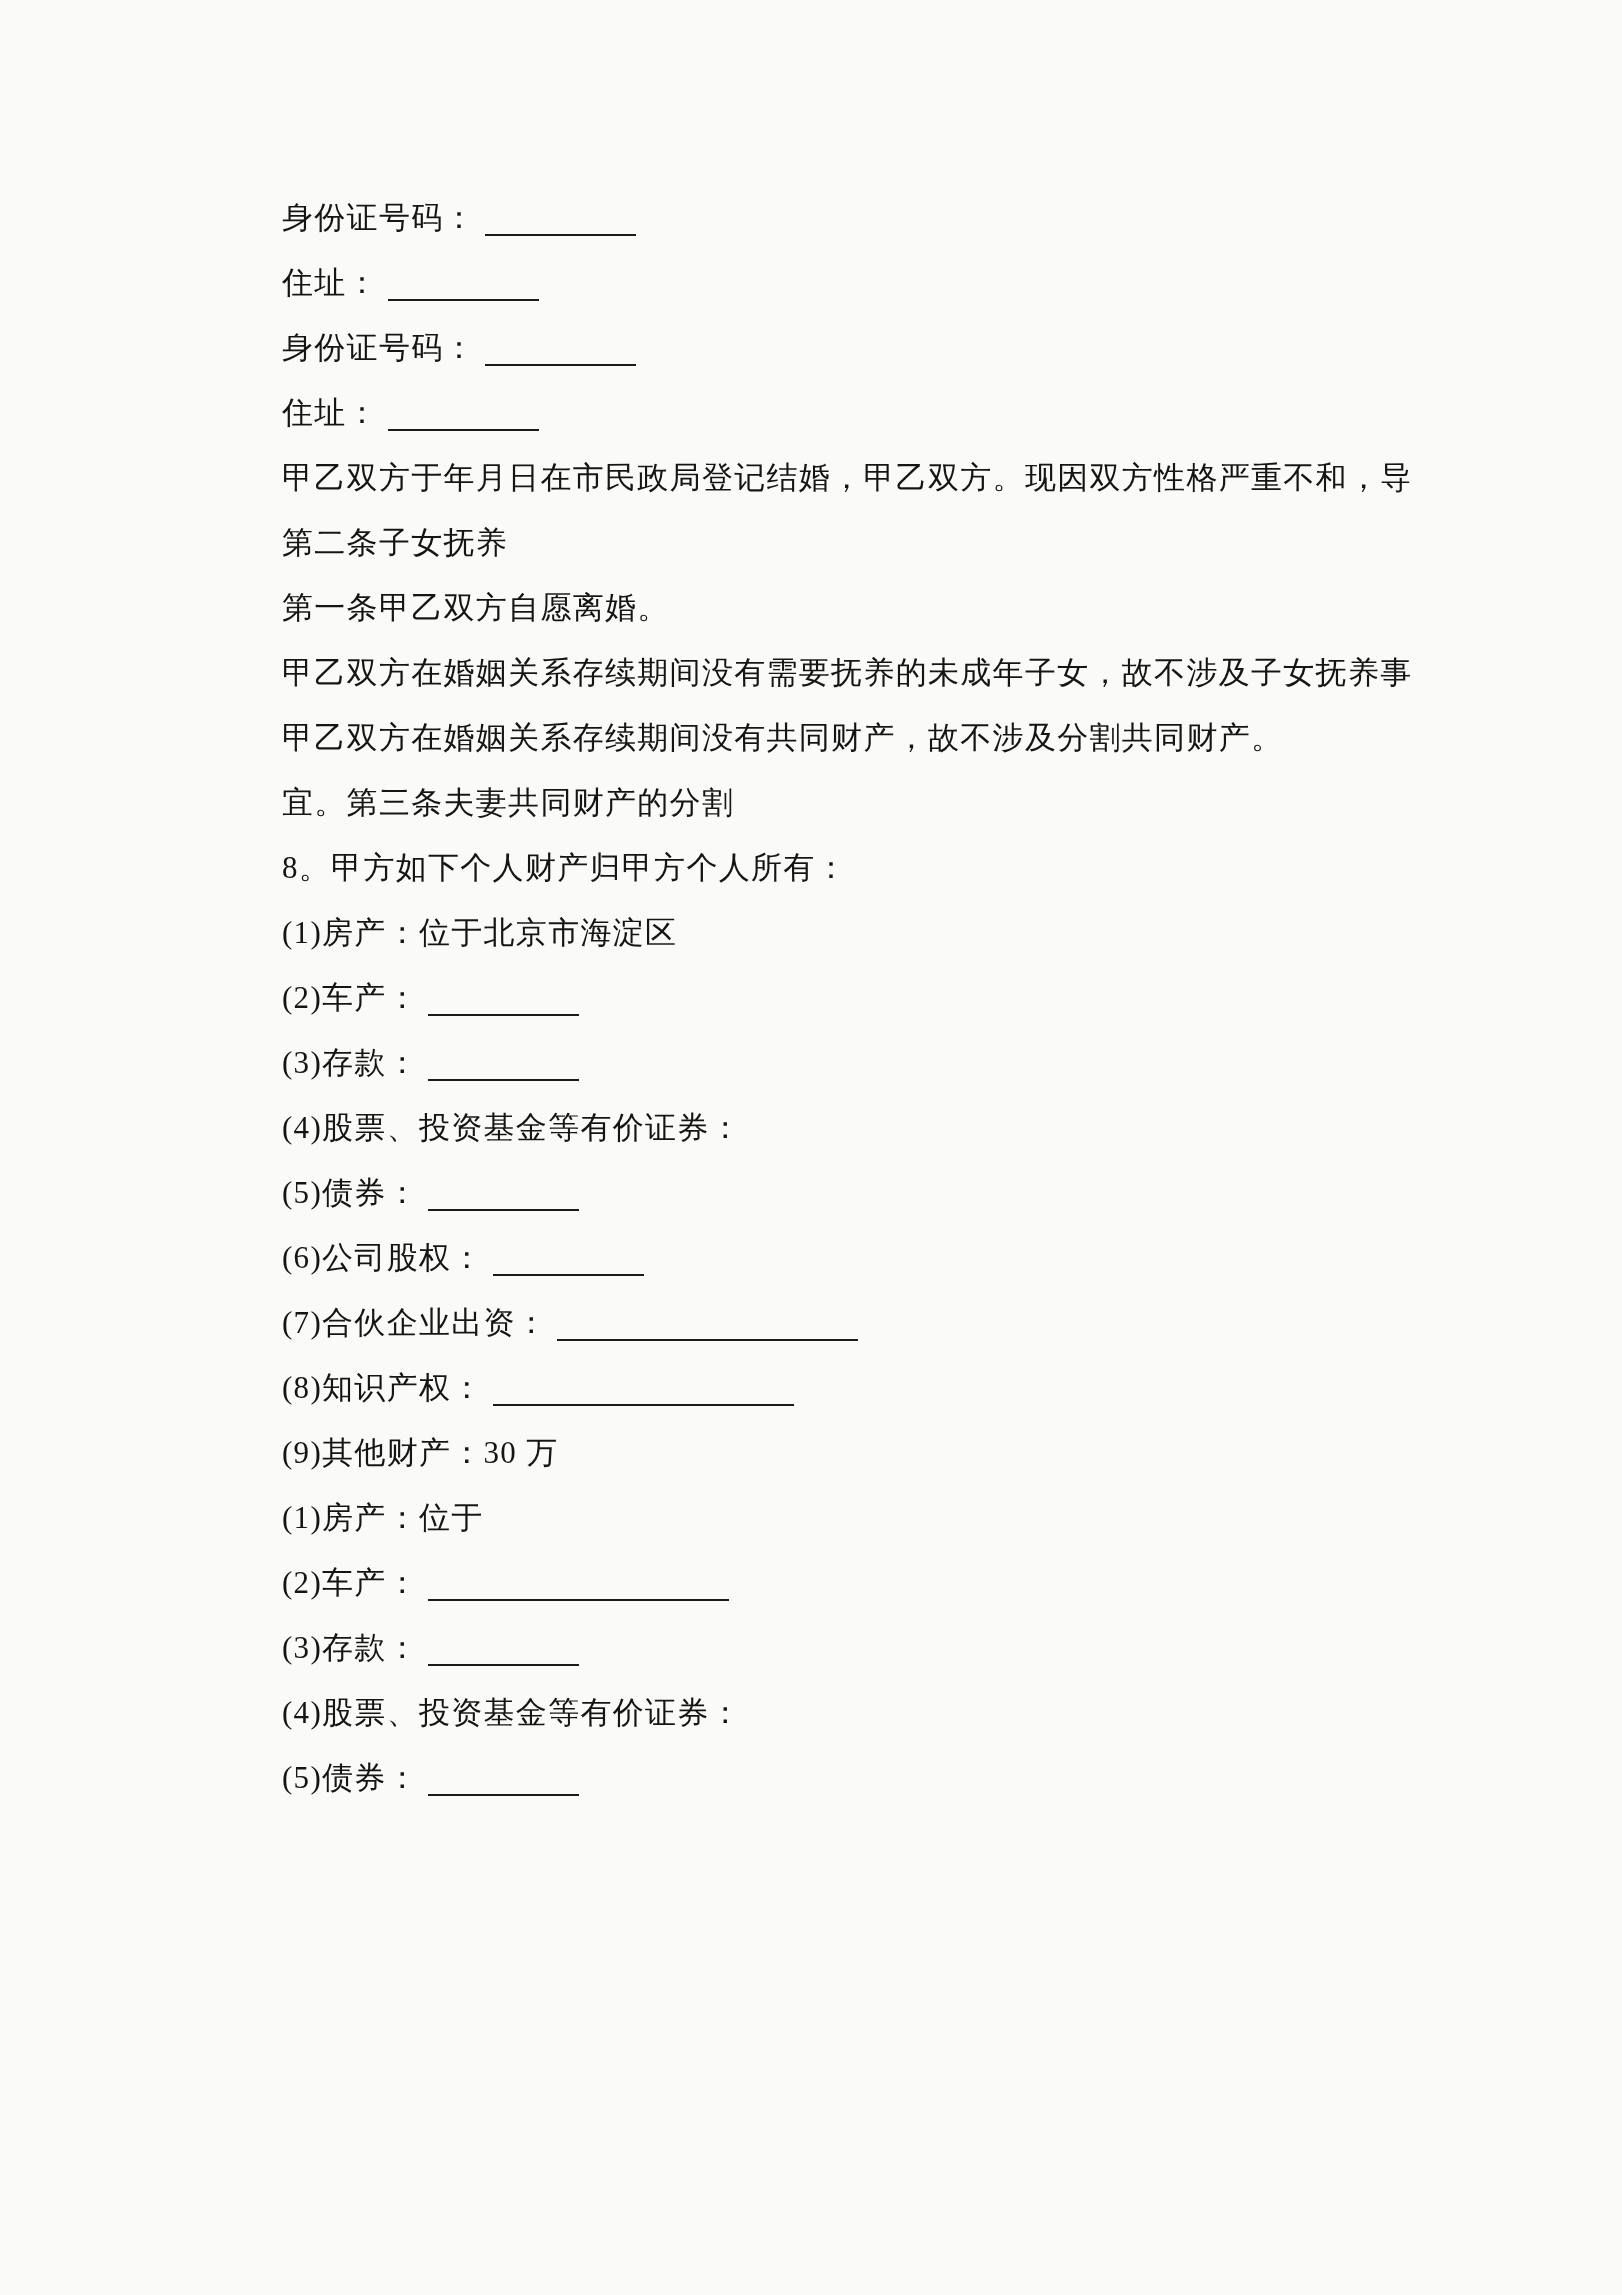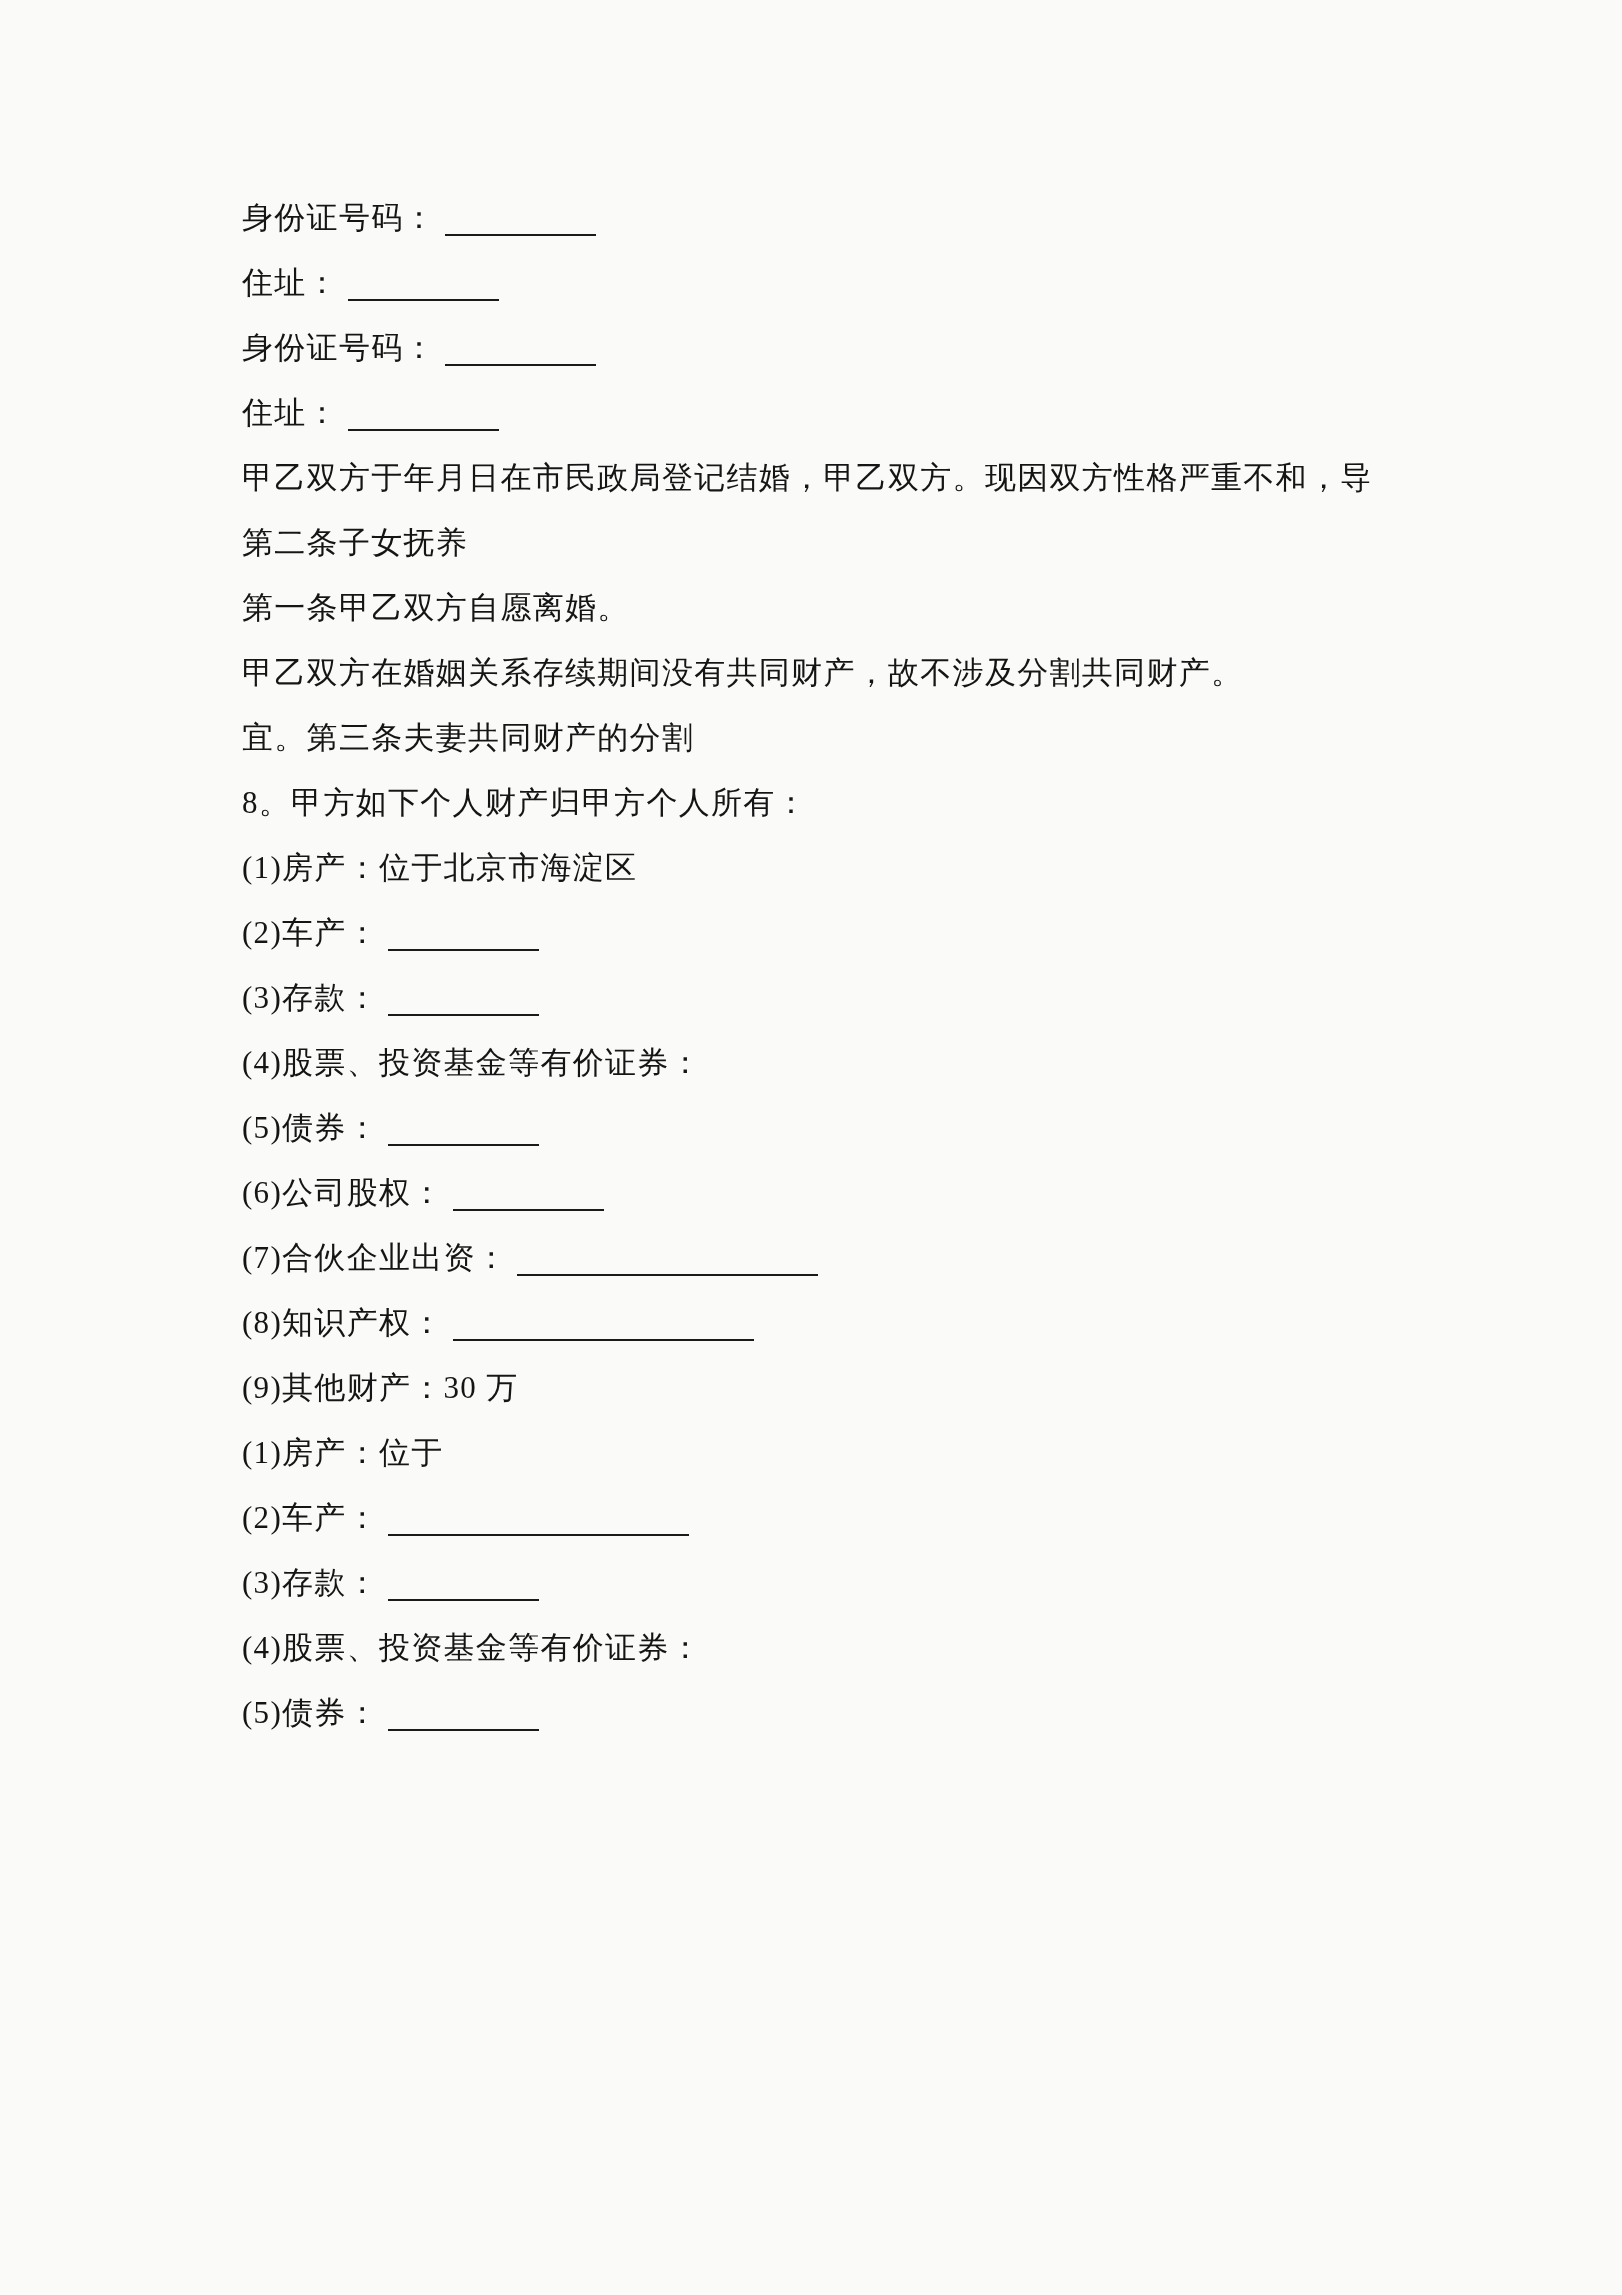--- a/index.html
+++ b/index.html
@@ -21,20 +21,21 @@
     left: 242px;
     top: 185px;
     right: 196px;
   }
   .line {
     height: 65px;
     line-height: 65px;
     font-size: 31px;
     letter-spacing: 1.3px;
     white-space: nowrap;
+    margin-left: 40px;
   }
   .blank {
     display: inline-block;
     height: 0;
     border-bottom: 2px solid #1a1a1a;
     margin-left: 9.2px;
     vertical-align: -7.9px;
   }
   .blank-short { width: 151px; }
   .blank-long  { width: 301px; }
@@ -44,20 +45,21 @@
 
 <div class="page">
   <div class="content">
       <div class="line"><span>身份证号码：</span><span class="blank blank-short"></span></div>
       <div class="line"><span>住址：</span><span class="blank blank-short"></span></div>
       <div class="line"><span>身份证号码：</span><span class="blank blank-short"></span></div>
       <div class="line"><span>住址：</span><span class="blank blank-short"></span></div>
       <div class="line"><span>甲乙双方于年月日在市民政局登记结婚，甲乙双方。现因双方性格严重不和，导</span></div>
       <div class="line"><span>第二条子女抚养</span></div>
       <div class="line"><span>第一条甲乙双方自愿离婚。</span></div>
+      <div class="line"><span>甲乙双方在婚姻关系存续期间没有需要抚养的未成年子女，故不涉及子女抚养事</span></div>
       <div class="line"><span>甲乙双方在婚姻关系存续期间没有共同财产，故不涉及分割共同财产。</span></div>
       <div class="line"><span>宜。第三条夫妻共同财产的分割</span></div>
       <div class="line"><span>8。甲方如下个人财产归甲方个人所有：</span></div>
       <div class="line"><span>(1)房产：位于北京市海淀区</span></div>
       <div class="line"><span>(2)车产：</span><span class="blank blank-short"></span></div>
       <div class="line"><span>(3)存款：</span><span class="blank blank-short"></span></div>
       <div class="line"><span>(4)股票、投资基金等有价证券：</span></div>
       <div class="line"><span>(5)债券：</span><span class="blank blank-short"></span></div>
       <div class="line"><span>(6)公司股权：</span><span class="blank blank-short"></span></div>
       <div class="line"><span>(7)合伙企业出资：</span><span class="blank blank-long"></span></div>

